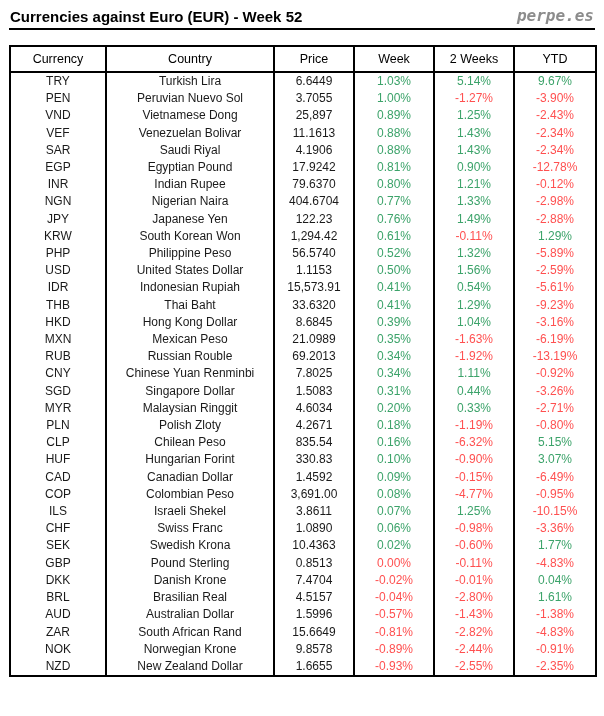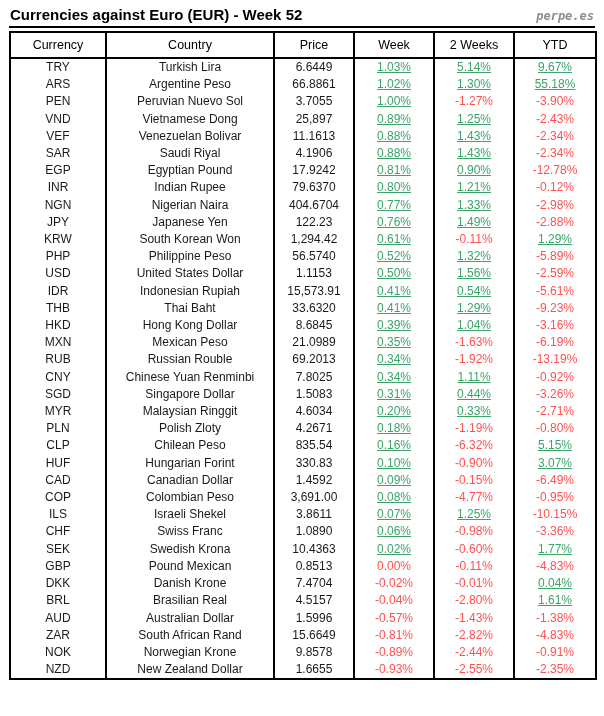--- a/index.html
+++ b/index.html
@@ -25,28 +25,28 @@
     align-items: flex-end;
     border-bottom: 2px solid var(--line);
     padding: 2px 1px 3px 1px;
   }
   .title {
     font-size: 15px;
     font-weight: bold;
     color: #000;
   }
   .brand {
-    font-size: 12px;
+    font-size: 16px;
     font-weight: bold;
     font-style: italic;
     color: var(--brand_gray);
     font-family: "DejaVu Sans Mono", monospace;
   }
   table.fx {
-    margin-top: 3px;
+    margin-top: 15px;
     width: 586px;
     border-collapse: collapse;
     table-layout: fixed;
     border: 2px solid var(--line);
   }
   table.fx th {
     border: 2px solid var(--line);
     font-weight: normal;
     font-size: 12.5px;
     padding: 5px 0 5px 0;
@@ -57,21 +57,21 @@
     border-left: 2px solid var(--line);
     border-right: 2px solid var(--line);
     font-size: 12px;
     height: 17.2px;
     line-height: 17.2px;
     padding: 0;
     text-align: center;
     white-space: nowrap;
     overflow: hidden;
   }
-  td.g { color: var(--positive); text-decoration: underline; }
+  td.g { color: var(--positive); }
   td.r { color: var(--negative); }
 </style>
 </head>
 <body>
 
 <div class="page">
   <div class="title-bar">
     <span class="title">Currencies against Euro (EUR) - Week 52</span>
     <span class="brand">perpe.es</span>
   </div>
@@ -98,28 +98,20 @@
     <tbody>
         <tr>
           <td>TRY</td>
           <td>Turkish Lira</td>
           <td>6.6449</td>
           <td class="g">1.03%</td>
           <td class="g">5.14%</td>
           <td class="g">9.67%</td>
         </tr>
         <tr>
-          <td>ARS</td>
-          <td>Argentine Peso</td>
-          <td>66.8861</td>
-          <td class="g">1.02%</td>
-          <td class="g">1.30%</td>
-          <td class="g">55.18%</td>
-        </tr>
-        <tr>
           <td>PEN</td>
           <td>Peruvian Nuevo Sol</td>
           <td>3.7055</td>
           <td class="g">1.00%</td>
           <td class="r">-1.27%</td>
           <td class="r">-3.90%</td>
         </tr>
         <tr>
           <td>VND</td>
           <td>Vietnamese Dong</td>
@@ -323,21 +315,21 @@
         <tr>
           <td>SEK</td>
           <td>Swedish Krona</td>
           <td>10.4363</td>
           <td class="g">0.02%</td>
           <td class="r">-0.60%</td>
           <td class="g">1.77%</td>
         </tr>
         <tr>
           <td>GBP</td>
-          <td>Pound Mexican</td>
+          <td>Pound Sterling</td>
           <td>0.8513</td>
           <td class="r">0.00%</td>
           <td class="r">-0.11%</td>
           <td class="r">-4.83%</td>
         </tr>
         <tr>
           <td>DKK</td>
           <td>Danish Krone</td>
           <td>7.4704</td>
           <td class="r">-0.02%</td>

